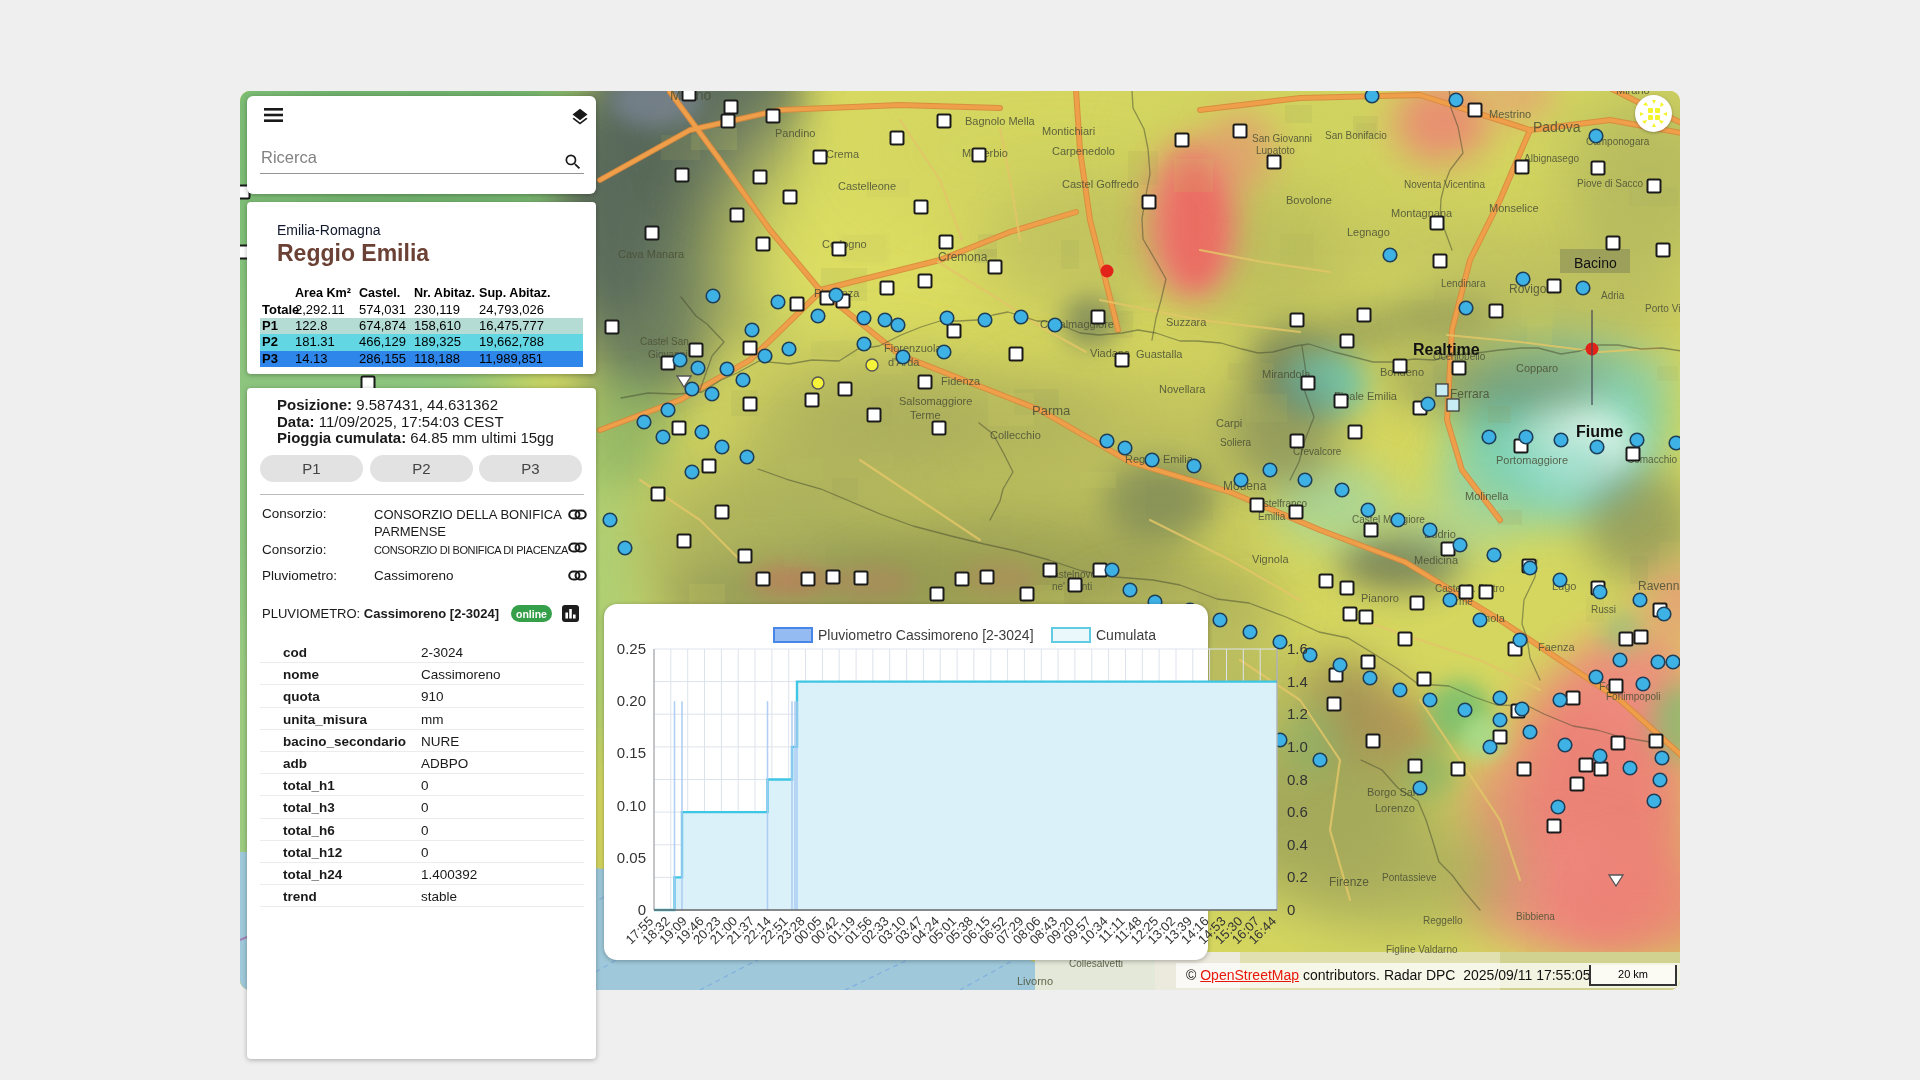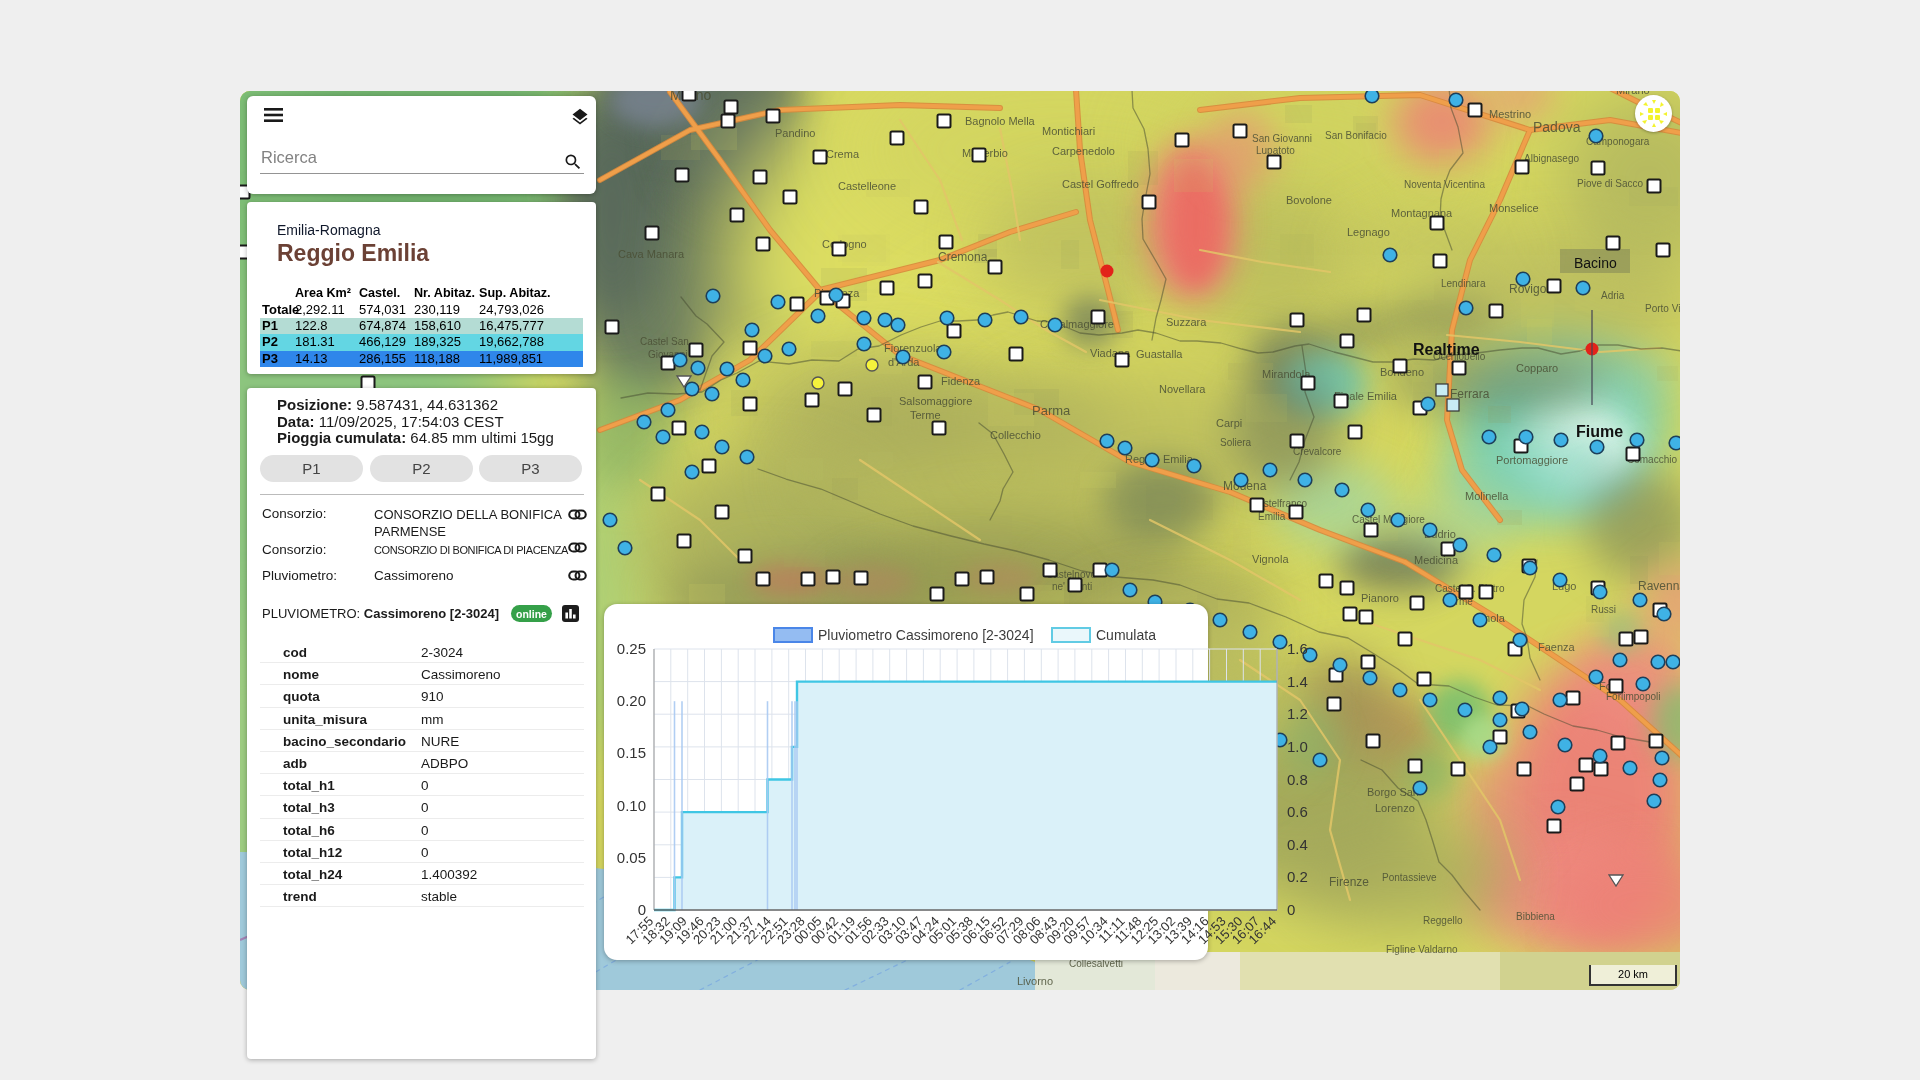--- a/index.html
+++ b/index.html
@@ -576,20 +576,21 @@
 <circle cx="632" cy="274" r="6" fill="#f5f23c" stroke="#555" stroke-width="1.4"></circle>
 <circle cx="578" cy="292" r="6" fill="#f5f23c" stroke="#555" stroke-width="1.4"></circle>
 <circle cx="867" cy="180" r="6.5" fill="#e2231a"></circle>
 <circle cx="1352" cy="258" r="6.5" fill="#e2231a"></circle>
 <rect x="1196" y="293" width="12" height="12" fill="#c8ecf4" stroke="#333" stroke-width="1.2"></rect>
 <rect x="1207" y="308" width="12" height="12" fill="#c8ecf4" stroke="#333" stroke-width="1.2"></rect>
 <path d="M437,285 L451,285 L444,296 Z" fill="#fff" stroke="#555" stroke-width="1.3"></path>
 <path d="M1369,784 L1383,784 L1376,795 Z" fill="#fff" stroke="#555" stroke-width="1.3"></path>
 <line x1="1352" y1="219" x2="1352" y2="314" stroke="#445" stroke-width="1.5" opacity=".8"></line>
 </svg>
+<div class="abs" style="left:936px;top:872px;width:504px;height:25px;background:rgba(255,255,255,.72);font-size:14px;color:#111;padding:4px 0 0 10px;white-space:nowrap">© <span style="color:#e8160c;text-decoration:underline">OpenStreetMap</span> contributors. Radar DPC&nbsp;&nbsp;2025/09/11 17:55:05</div>
 <div class="abs" style="left:1349px;top:874px;width:88px;height:21px;background:rgba(255,255,255,.65);border:2px solid #333;border-top:none;font-size:11px;text-align:center;padding-top:3px">20 km</div>
 <div class="abs" style="left:1395px;top:4px;width:37px;height:37px;border-radius:50%;background:#fff;box-shadow:0 1px 3px rgba(0,0,0,.3)">
 <svg width="37" height="37" viewBox="0 0 37 37">
 <g fill="#f3f32e">
 <rect x="13" y="13" width="5" height="5" rx="1"></rect>
           <rect x="20" y="13" width="5" height="5" rx="1"></rect>
 <rect x="13" y="20" width="5" height="5" rx="1"></rect>
           <rect x="20" y="20" width="5" height="5" rx="1"></rect>
 <path d="M17,5 l4,0 -2,4 z M17,32 l4,0 -2,-4 z M5,17 l0,4 4,-2 z M32,17 l0,4 -4,-2 z"></path>
 <path d="M8,10 l3,-3 2,4 z M26,7 l3,3 -4,2 z M7,26 l3,3 2,-4 z M29,26 l-3,3 -2,-4 z"></path>

